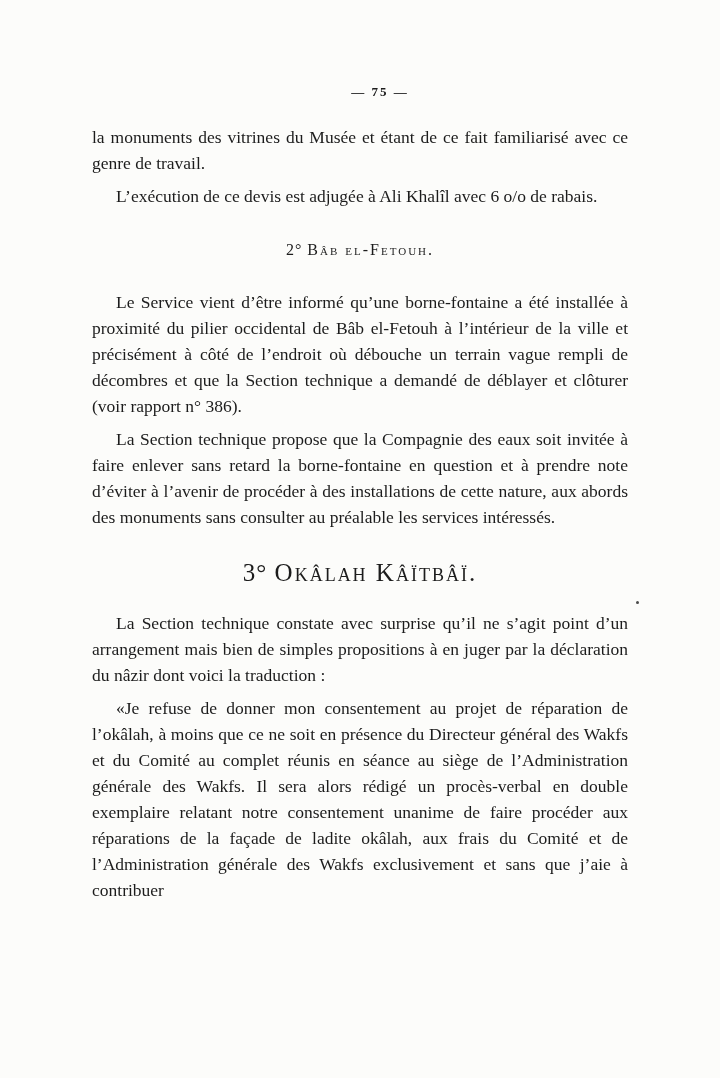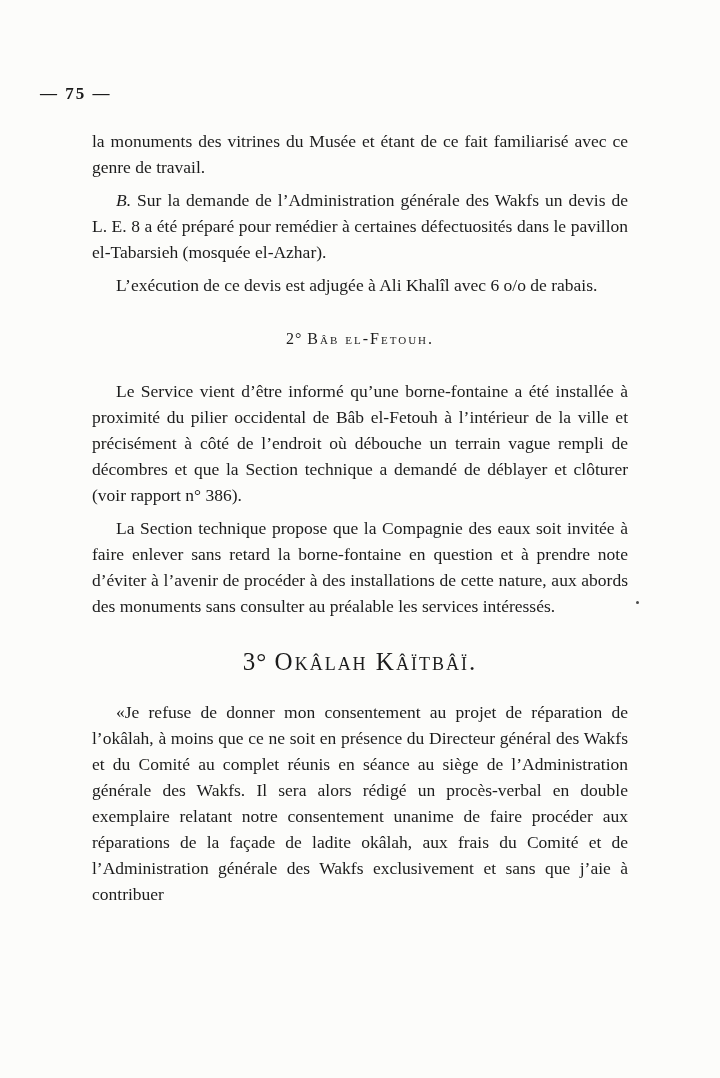--- a/index.html
+++ b/index.html
@@ -7,22 +7,22 @@
   html,body { background:var(--paper); }
   body {
     width:720px; height:1078px;
     color:var(--ink);
     font-family:"Liberation Serif", serif;
     overflow:hidden;
   }
   .sheet { position:relative; width:720px; height:1078px; background:var(--paper); }
   .page-number {
     padding-top:84px;
-    text-align:left;
-    font-size:17px;
+    text-align:center;
+    font-size:13px;
     font-weight:bold;
     letter-spacing:2px;
     padding-left:40px;
   }
   .text-block {
     width:536px;
     margin:24px auto 0 auto;
     font-size:17.5px;
     line-height:26px;
     text-align:justify;
@@ -48,33 +48,33 @@
 <body>
 
 <main class="sheet">
 
   <div class="page-number">— 75 —</div>
 
   <article class="text-block">
 
     <p class="para flush"><span>la monuments des vitrines du Musée et étant de ce fait familiarisé avec ce genre de travail.</span></p>
 
-    <p class="para"><i class="lead">B.</i> <span>Sur la demande de l’Administration générale des Wakfs un devis de L. E. 8 a été préparé pour remédier à certaines défectuosités dans le pavillon el-Tabarsieh (mosquée el-Azhar).</span></p>
 
     <p class="para"><span>L’exécution de ce devis est adjugée à Ali Khalîl avec 6 o/o de rabais.</span></p>
 
     <h2 class="heading heading-2"><span class="h-prefix">2°</span> <span class="h-title">Bâb el-Fetouh.</span></h2>
 
     <p class="para"><span>Le Service vient d’être informé qu’une borne-fontaine a été installée à proximité du pilier occidental de Bâb el-Fetouh à l’intérieur de la ville et précisément à côté de l’endroit où débouche un terrain vague rempli de décombres et que la Section technique a demandé de déblayer et clôturer (voir rapport n° 386).</span></p>
 
     <p class="para"><span>La Section technique propose que la Compagnie des eaux soit invitée à faire enlever sans retard la borne-fontaine en question et à prendre note d’éviter à l’avenir de procéder à des installations de cette nature, aux abords des monuments sans consulter au préalable les services intéressés.</span></p>
 
     <h2 class="heading heading-3"><span class="h-prefix">3°</span> <span class="h-title">Okâlah Kâïtbâï.</span></h2>
 
 
+    <p class="para"><span>La Section technique constate avec surprise qu’il ne s’agit point d’un arrangement mais bien de simples propositions à en juger par la déclaration du nâzir dont voici la traduction :</span></p>
 
     <p class="para"><span>«Je refuse de donner mon consentement au projet de réparation de l’okâlah, à moins que ce ne soit en présence du Directeur général des Wakfs et du Comité au complet réunis en séance au siège de l’Administration générale des Wakfs. Il sera alors rédigé un procès-verbal en double exemplaire relatant notre consentement unanime de faire procéder aux réparations de la façade de ladite okâlah, aux frais du Comité et de l’Administration générale des Wakfs exclusivement et sans que j’aie à contribuer</span></p>
 
   </article>
 
   <span class="speck"></span>
 
 </main>
 
 </body></html>

